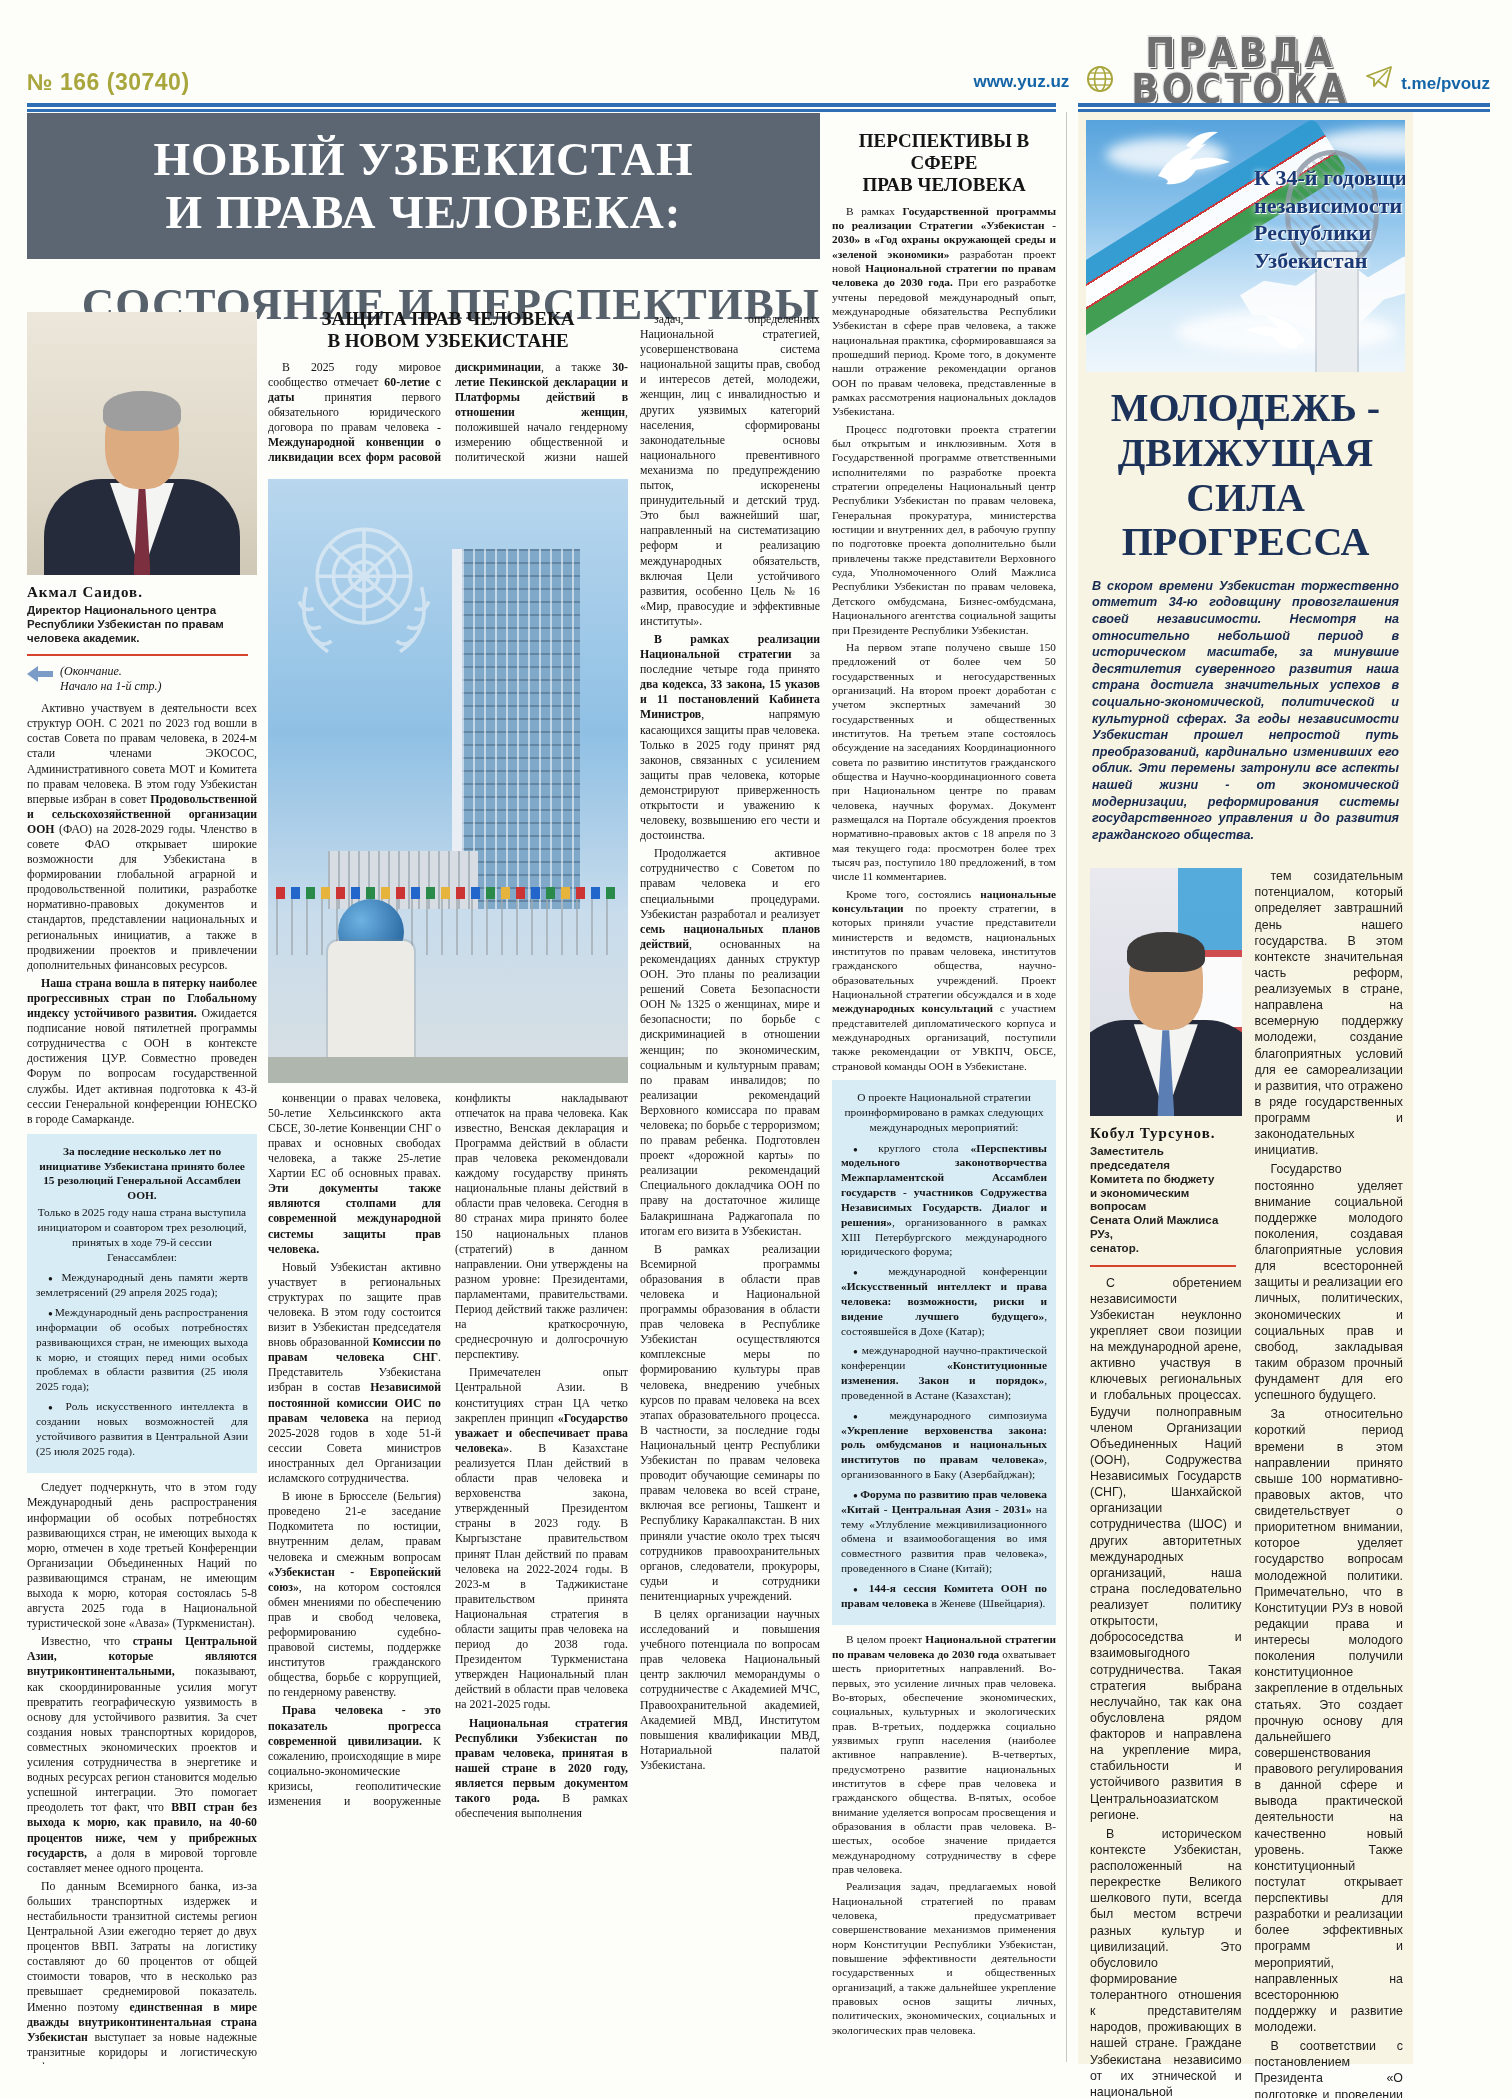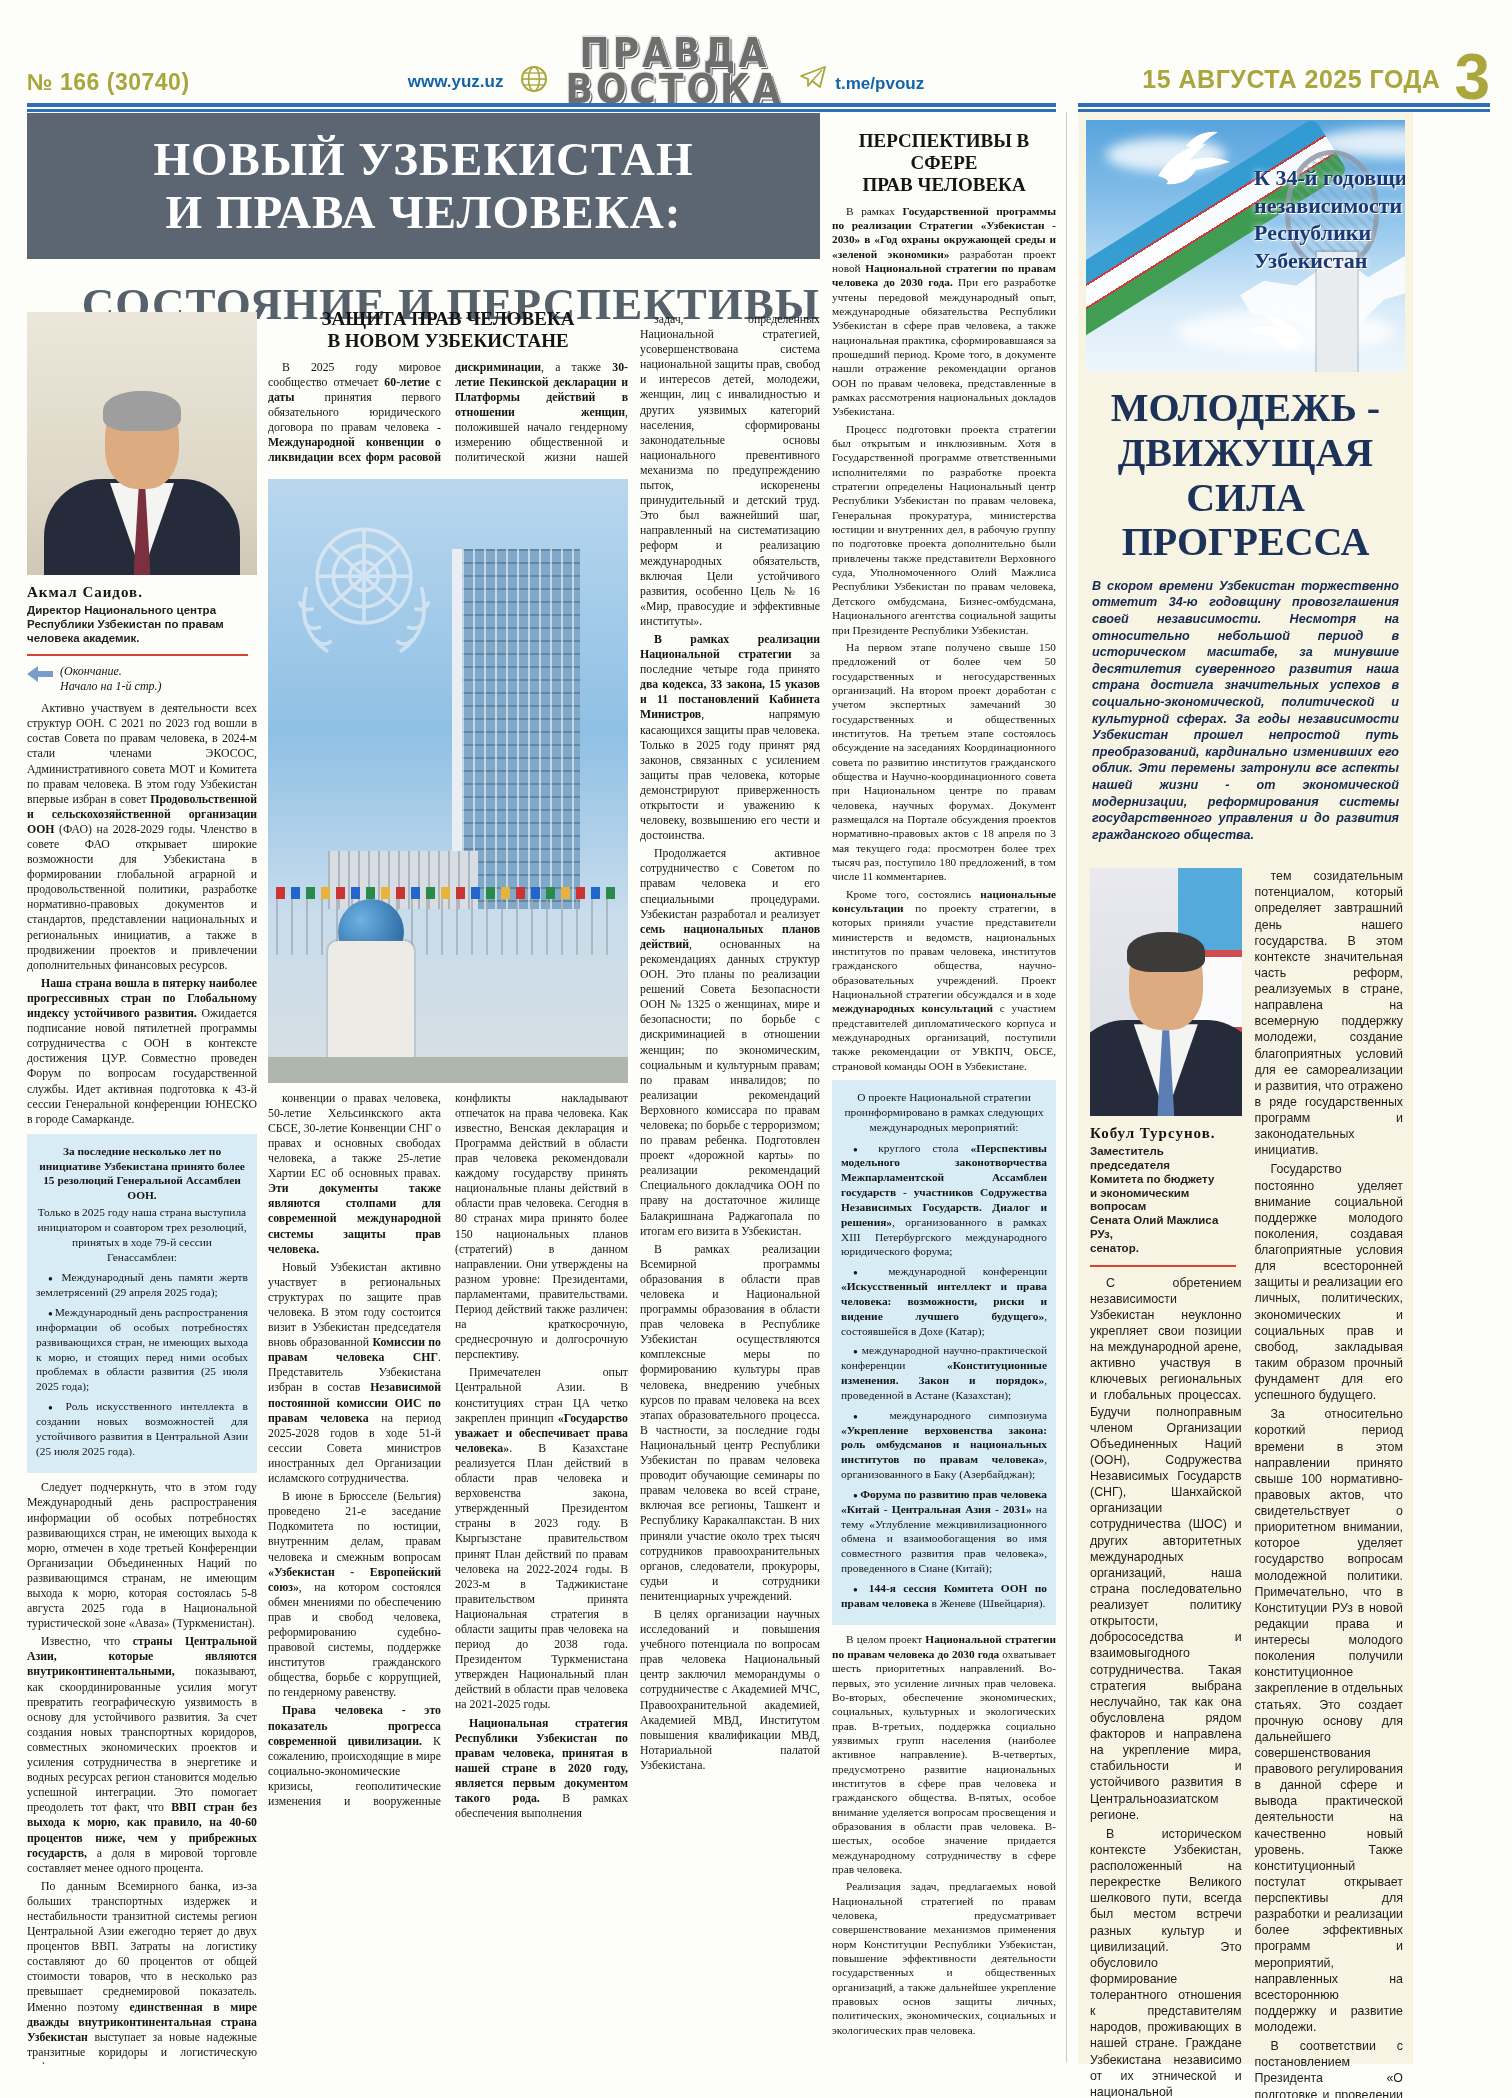--- a/index.html
+++ b/index.html
@@ -169,24 +169,20 @@
       </div>
       <span class="tg">
         <span>
           <svg width="28" height="26" viewBox="0 0 28 26">
               <path d="M2 12 L26 3 L21 23 L13 17 L9 22 L9 15 Z" fill="none" stroke="#a8a63c" stroke-width="1.8" stroke-linejoin="round"></path>
               <line x1="13" y1="17" x2="23" y2="6" stroke="#a8a63c" stroke-width="1.4"></line>
             </svg>
         </span>
         <span class="tg-label">t.me/pvouz</span>
       </span>
-    </div>
-    <div class="hdr-right">
-      <span class="hdr-date">15 АВГУСТА 2025 ГОДА</span>
-      <span class="hdr-page">3</span>
     </div>
   </div>
 
   <div class="rule2 rule-left"></div>
   <div class="rule2 rule-right"></div>
   <div class="vline"></div>
 
   <div class="hl-box">
     <div class="hl-line">НОВЫЙ УЗБЕКИСТАН</div>
     <div class="hl-line">И ПРАВА ЧЕЛОВЕКА:</div>

